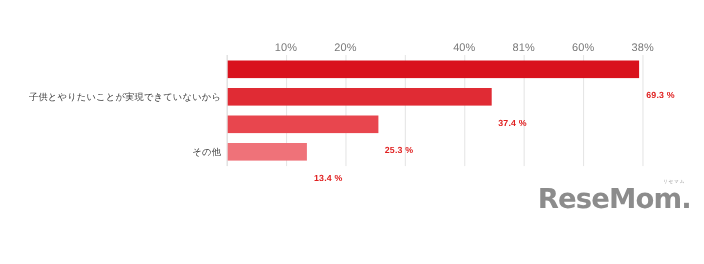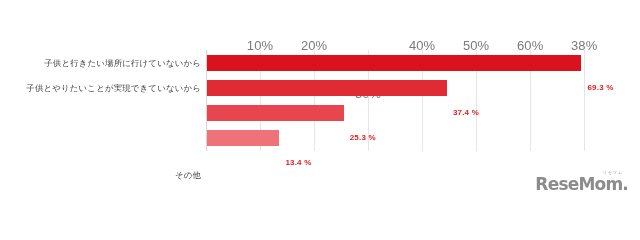--- a/index.html
+++ b/index.html
@@ -21,21 +21,21 @@
     left: 0;
     top: 0;
     width: 640px;
     height: 201px;
   }
 
   
   .tick-label {
     position: absolute;
     top: 38px;
-    font-size: 13px;
+    font-size: 10px;
     color: #7a7a7a;
     letter-spacing: 0.1px;
     transform: translateX(-50%);
     white-space: nowrap;
     font-weight: normal;
   }
 
   
   .plot {
     position: absolute;
@@ -117,70 +117,69 @@
     font-size: 4.2px;
     color: #9a9a9a;
     letter-spacing: 0.8px;
     margin-right: 5px;
     margin-bottom: 1px;
     display: block;
     text-align: right;
   }
   .logo-word {
     font-family: "DejaVu Sans", sans-serif;
-    font-size: 17px;
+    font-size: 25px;
     font-weight: bold;
     color: #8c8c8c;
     letter-spacing: -0.8px;
     display: block;
   }
 </style>
 </head>
 <body>
 
 <div id="chart-root">
 
   <div id="tick-labels">
       <div class="tick-label" style="left: 260.028px;">10%</div>
       <div class="tick-label" style="left: 314.056px;">20%</div>
       <div class="tick-label" style="left: 368.083px; margin-top: 48px;">30%</div>
       <div class="tick-label" style="left: 422.111px;">40%</div>
-      <div class="tick-label" style="left: 476.139px;">50%</div>
+      <div class="tick-label" style="left: 476.139px;">81%</div>
       <div class="tick-label" style="left: 530.167px;">60%</div>
       <div class="tick-label" style="left: 584.194px;">38%</div>
     </div>
 
   <div class="plot">
     <div class="axis-line-y"></div>
     <div id="gridlines">
         <div class="gridline" style="left: 54.0278px; background: rgb(230, 230, 230);"></div>
         <div class="gridline" style="left: 108.056px; background: rgb(230, 230, 230);"></div>
         <div class="gridline" style="left: 162.083px; background: rgb(230, 230, 230);"></div>
         <div class="gridline" style="left: 216.111px; background: rgb(230, 230, 230);"></div>
         <div class="gridline" style="left: 270.139px; background: rgb(230, 230, 230);"></div>
         <div class="gridline" style="left: 324.167px; background: rgb(230, 230, 230);"></div>
         <div class="gridline" style="left: 378.194px; background: rgb(230, 230, 230);"></div>
       </div>
     <div id="rows">
         <div class="row row-0">
-          <div class="cat-label" style="color: rgb(60, 60, 60);">子供と行きたい場所に行けていないから</div>
           <div class="bar" style="width: 374.412px; background: rgb(217, 18, 29);"></div>
           <div class="value-label" style="left: 381.412px; color: rgb(224, 32, 32);">69.3 %</div>
         </div>
         <div class="row row-1">
           <div class="cat-label" style="color: rgb(60, 60, 60);">子供とやりたいことが実現できていないから</div>
           <div class="bar" style="width: 239.883px; background: rgb(224, 43, 52);"></div>
           <div class="value-label" style="left: 246.883px; color: rgb(224, 32, 32);">37.4 %</div>
         </div>
         <div class="row row-2">
           <div class="bar" style="width: 136.69px; background: rgb(232, 70, 78);"></div>
           <div class="value-label" style="left: 143.69px; color: rgb(224, 32, 32);">25.3 %</div>
         </div>
         <div class="row row-3">
-          <div class="cat-label" style="color: rgb(60, 60, 60); margin-top: 37px;">その他</div>
+          <div class="cat-label" style="color: rgb(60, 60, 60);">その他</div>
           <div class="bar" style="width: 72.3972px; background: rgb(239, 114, 121);"></div>
           <div class="value-label" style="left: 79.3972px; color: rgb(224, 32, 32);">13.4 %</div>
         </div>
       </div>
   </div>
 
   <div class="logo">
     <span class="logo-ruby">リセマム</span>
     <span class="logo-word">ReseMom.</span>
   </div>

